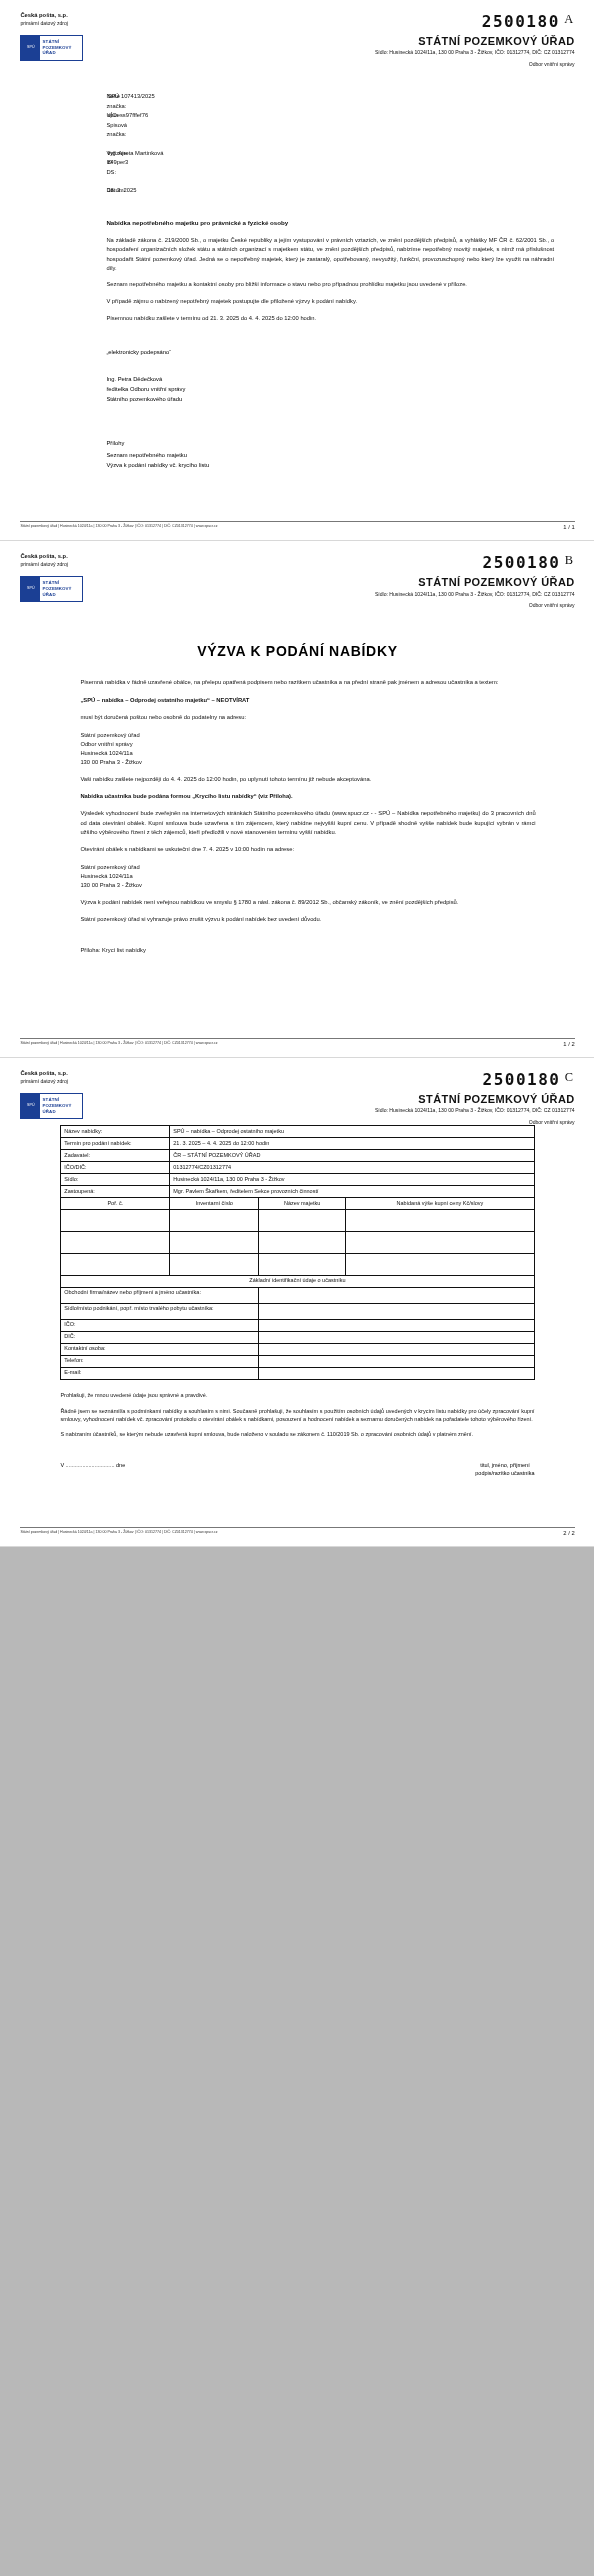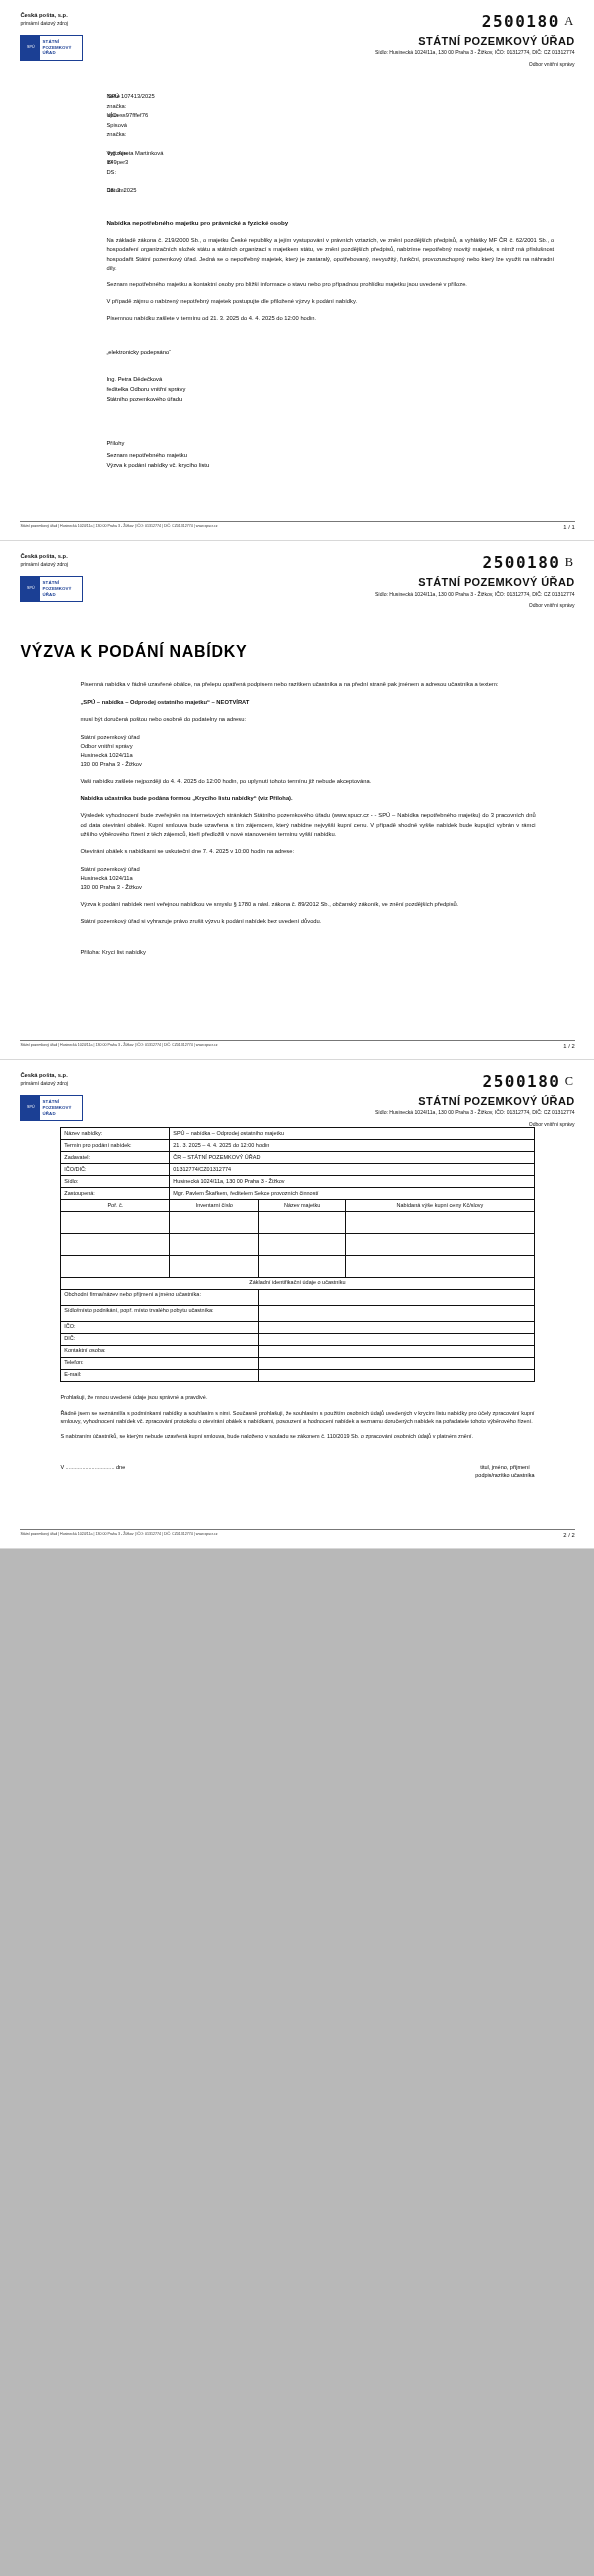--- a/index.html
+++ b/index.html
@@ -39,21 +39,21 @@
   }
   .post-stamp .l1 { font-weight: bold; font-size: 5.8px; }
   .post-stamp .l2 { font-size: 5.1px; }
   .barcode-num {
     font-family: "DejaVu Sans Mono", monospace;
     font-size: 16px;
     letter-spacing: 1.5px;
     font-weight: bold;
     color: #111;
     display: flex;
-    align-items: center;
+    align-items: flex-start;
     gap: 4.4px;
   }
   .barcode-num .letter {
     font-family: "Liberation Serif", serif;
     font-size: 12.4px;
     font-weight: normal;
   }
 
   
   .hdr {
@@ -161,22 +161,22 @@
     justify-content: space-between;
     align-items: flex-start;
     font-size: 3.6px;
     color: #333;
     padding: 2.2px 20.4px 10.2px 20.4px;
   }
   .footer .pg { font-size: 5.8px; color: #111; }
 
   
   .vyzva-title {
-    text-align: left;
-    font-size: 16px;
+    text-align: center;
+    font-size: 14px;
     font-weight: bold;
     letter-spacing: 0.7px;
     margin: 35px 0 19px 0;
   }
   .p2body {
     font-size: 5.8px;
     line-height: 1.62;
     color: #111;
     padding: 0 39px 0 60px;
     text-align: justify;

